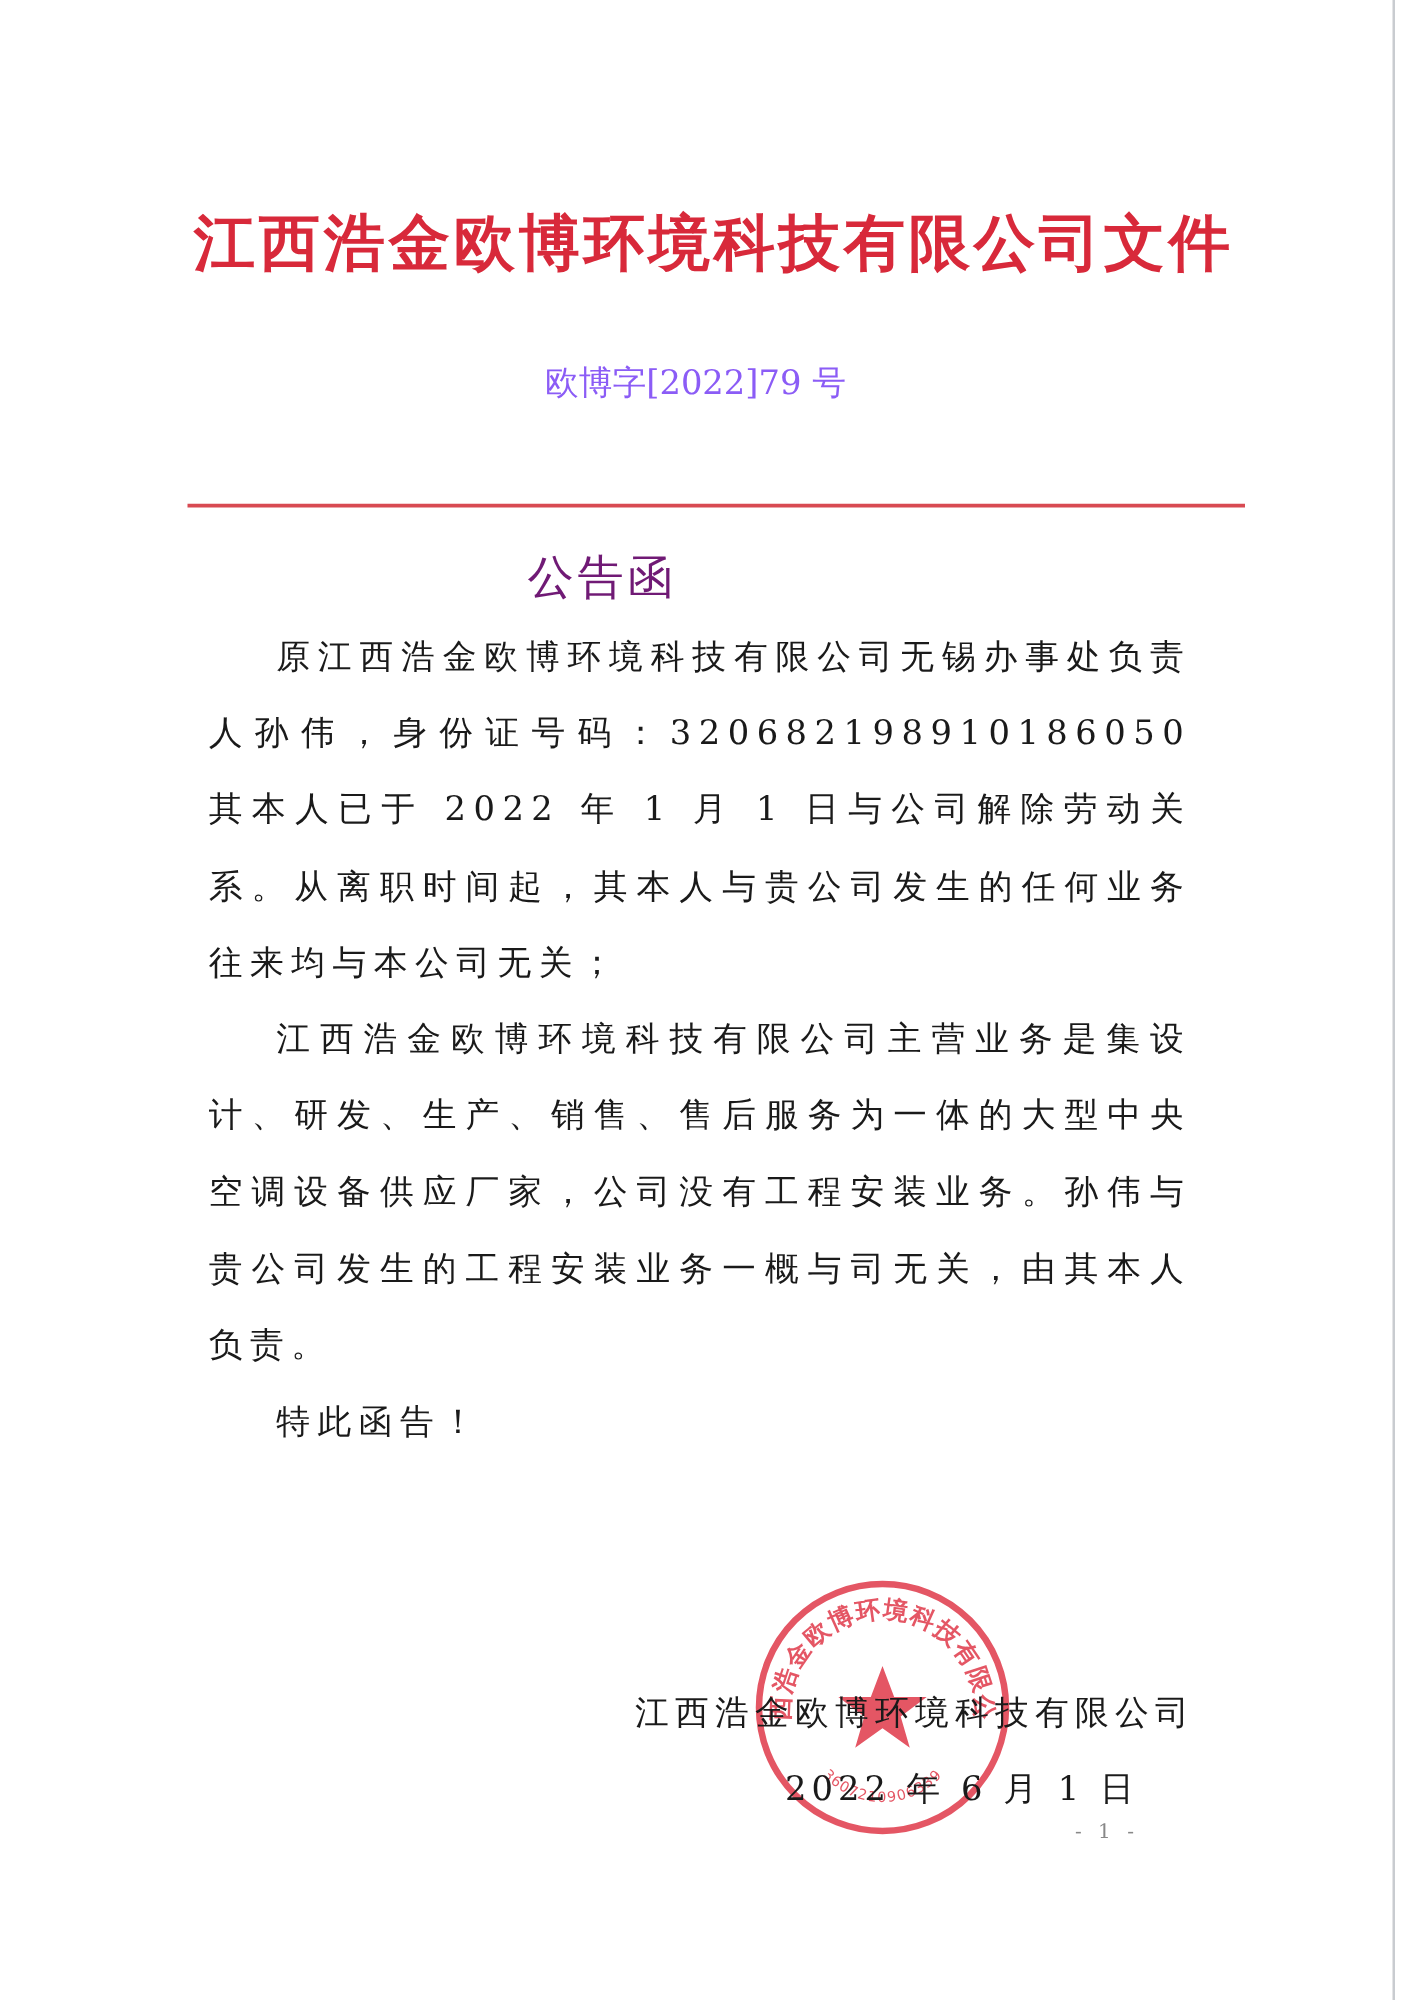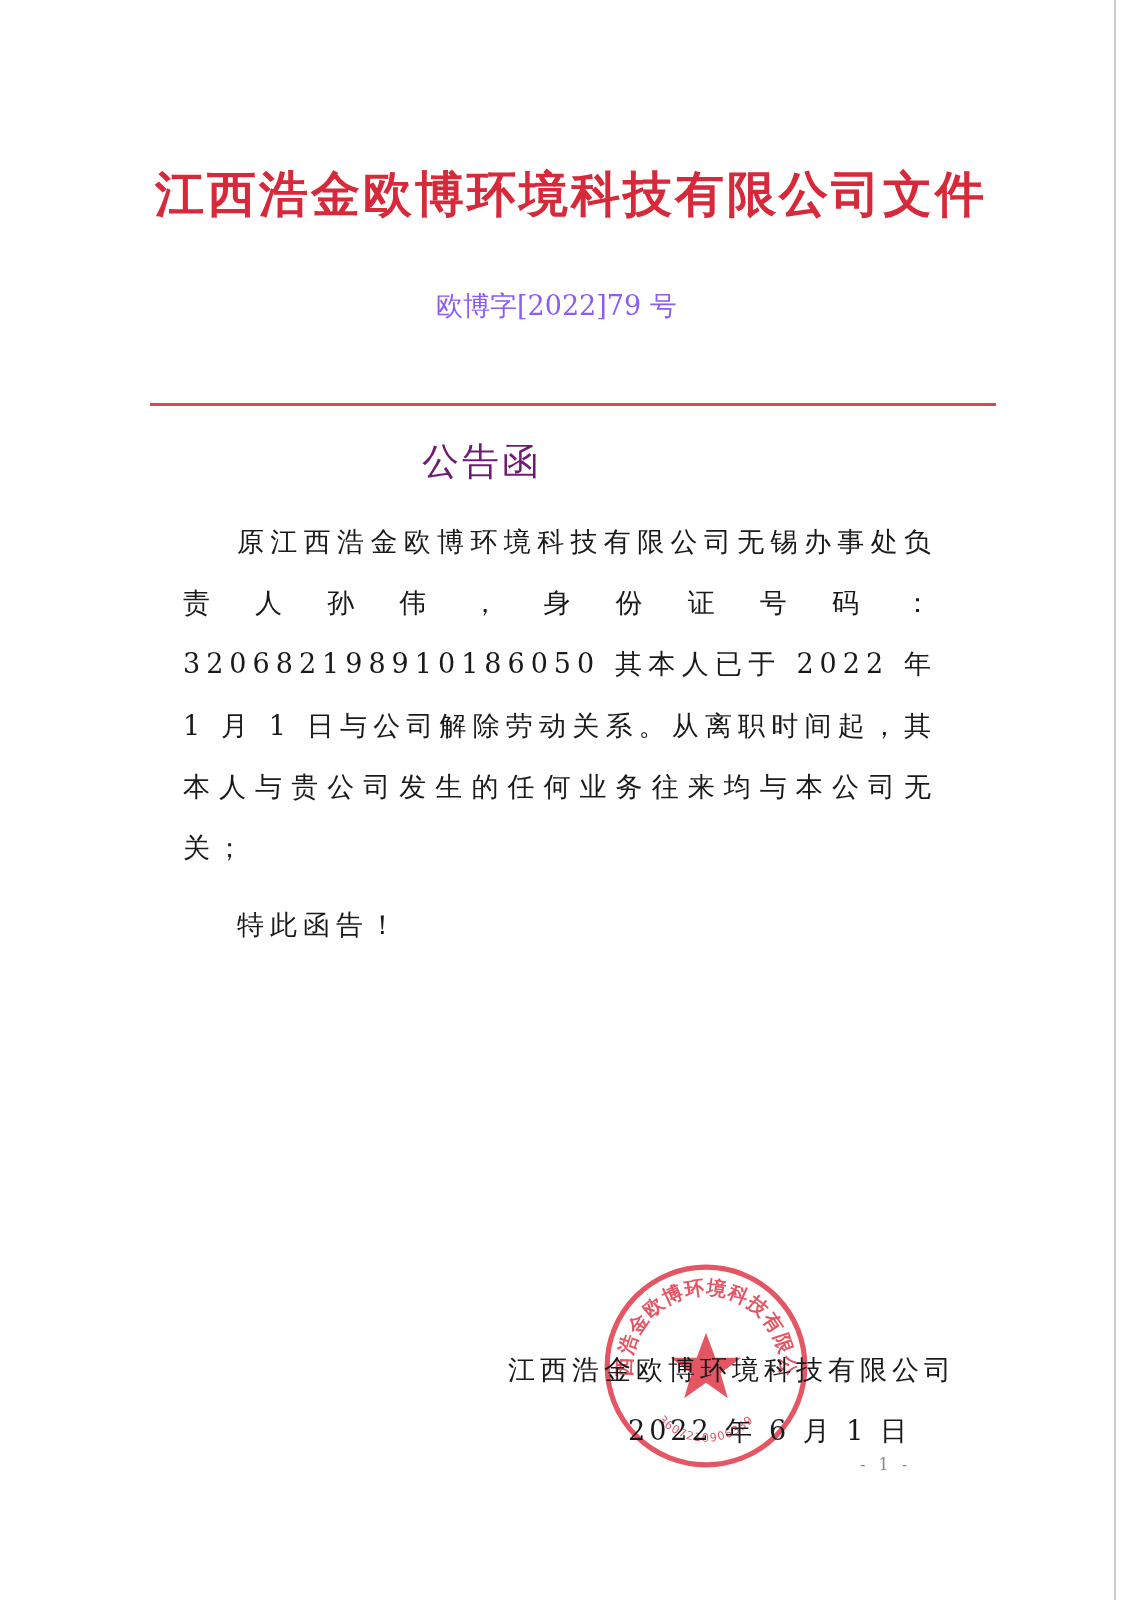--- a/index.html
+++ b/index.html
@@ -63,21 +63,21 @@
       position: absolute;
       left: 167px;
       top: 495px;
       width: 786px;
       font-size: 27px;
       line-height: 61.2px;
       letter-spacing: 6px;
       text-align: justify;
     }
     .body-text p {
-      margin: 16px;
+      margin: 0;
       text-indent: 2em;
     }
     .signature {
       position: absolute;
       left: 508px;
       top: 1352px;
       font-size: 27px;
       letter-spacing: 5px;
       white-space: nowrap;
       z-index: 2;
@@ -117,20 +117,21 @@
 <div class="header-title">江西浩金欧博环境科技有限公司文件</div>
 
 <div class="doc-number">欧博字[2022]79 号</div>
 
 <div class="red-rule"></div>
 
 <div class="letter-title">公告函</div>
 
 <div class="body-text">
   <p>原江西浩金欧博环境科技有限公司无锡办事处负责人孙伟，身份证号码：320682198910186050 其本人已于 2022 年 1 月 1 日与公司解除劳动关系。从离职时间起，其本人与贵公司发生的任何业务往来均与本公司无关；</p>
+  <p>江西浩金欧博环境科技有限公司主营业务是集设计、研发、生产、销售、售后服务为一体的大型中央空调设备供应厂家，公司没有工程安装业务。孙伟与贵公司发生的工程安装业务一概与司无关，由其本人负责。</p>
   <p>特此函告！</p>
 </div>
 
 <svg class="seal" viewBox="0 0 200 200">
   <defs>
     <path id="sealArc" d="M 30 120 A 72 72 0 1 1 170 120"></path>
     <path id="sealArcBottom" d="M 52 150 A 62 62 0 0 0 148 150"></path>
   </defs>
   <circle cx="100" cy="100" r="95" fill="none" stroke="#e0394a" stroke-width="5"></circle>
   <text font-family="DejaVu Sans, sans-serif" font-size="19" font-weight="bold" fill="#e0394a" letter-spacing="1">

